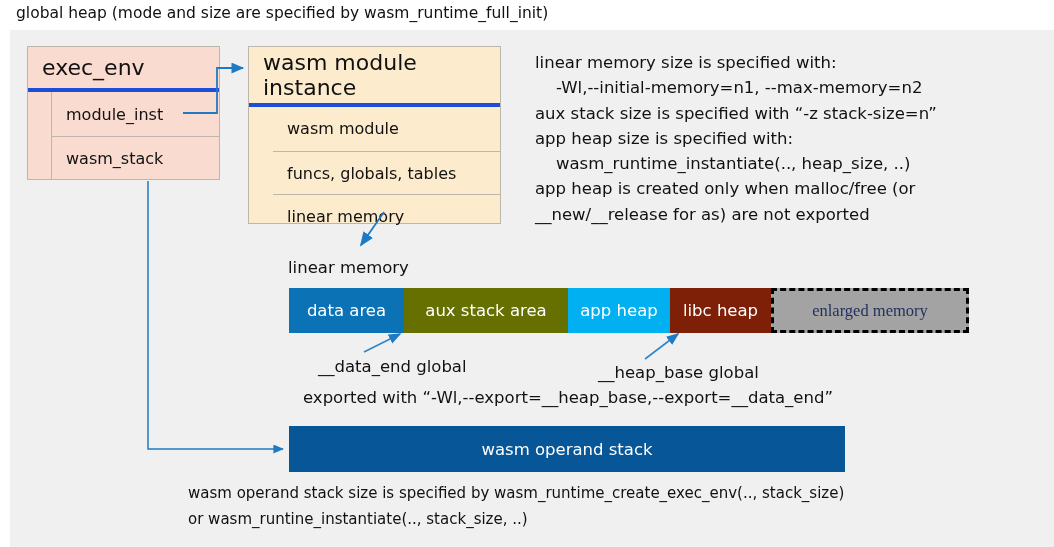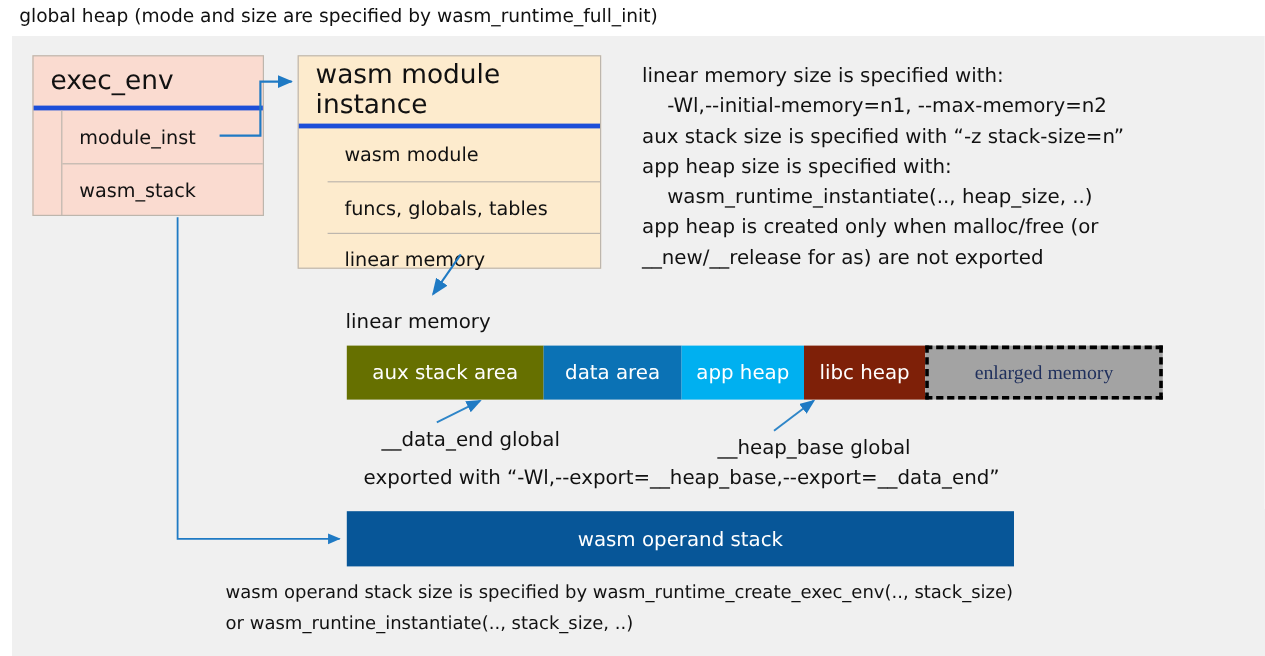--- a/index.html
+++ b/index.html
@@ -91,22 +91,22 @@
 <div class="note-right">linear memory size is specified with:
     -Wl,--initial-memory=n1, --max-memory=n2
 aux stack size is specified with “-z stack-size=n”
 app heap size is specified with:
     wasm_runtime_instantiate(.., heap_size, ..)
 app heap is created only when malloc/free (or
 __new/__release for as) are not exported</div>
 
 <div class="lm-label">linear memory</div>
 <div class="membar">
+  <div class="seg" style="width: 115px; background: rgb(11, 114, 181);">data area</div>
   <div class="seg" style="width: 164px; background: rgb(102, 112, 0);">aux stack area</div>
-  <div class="seg" style="width: 115px; background: rgb(11, 114, 181);">data area</div>
   <div class="seg" style="width: 102px; background: rgb(0, 176, 240);">app heap</div>
   <div class="seg" style="width: 101px; background: rgb(126, 32, 8);">libc heap</div>
   <div class="seg enlarged" style="width: 198px;">enlarged memory</div>
 </div>
 
 <div class="cap cap-data-end">__data_end global</div>
 <div class="cap cap-heap-base">__heap_base global</div>
 <div class="cap cap-exported">exported with “-Wl,--export=__heap_base,--export=__data_end”</div>
 
 <div class="opstack" style="background: rgb(7, 86, 152);">wasm operand stack</div>

